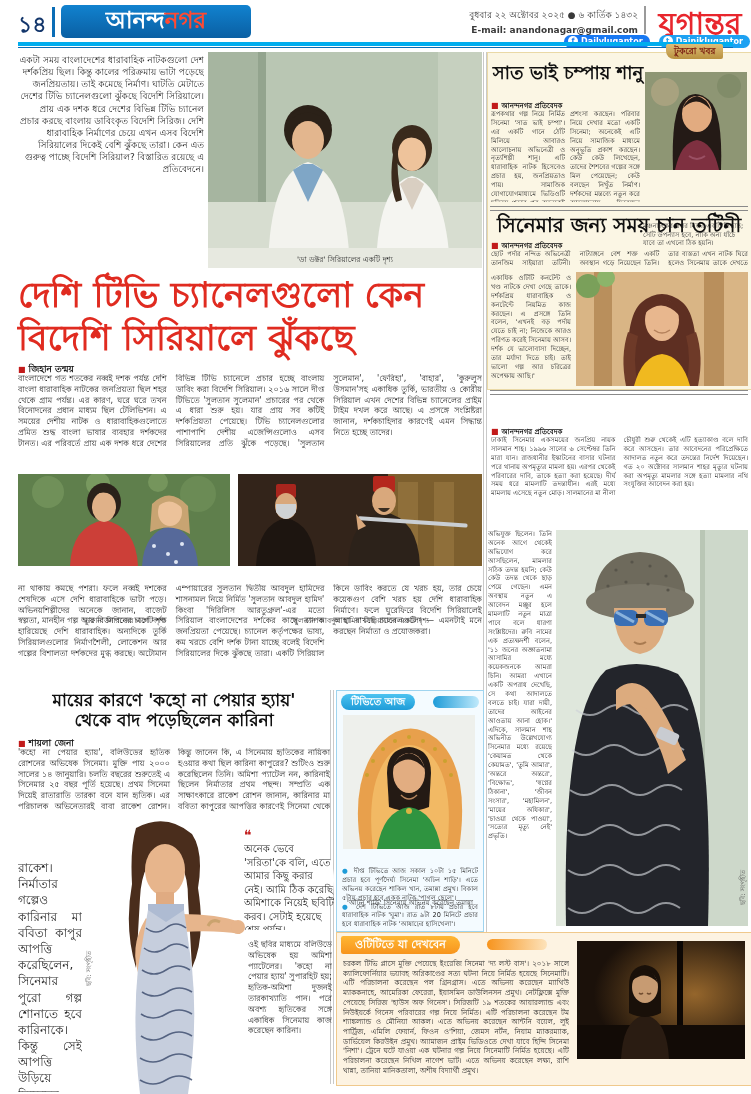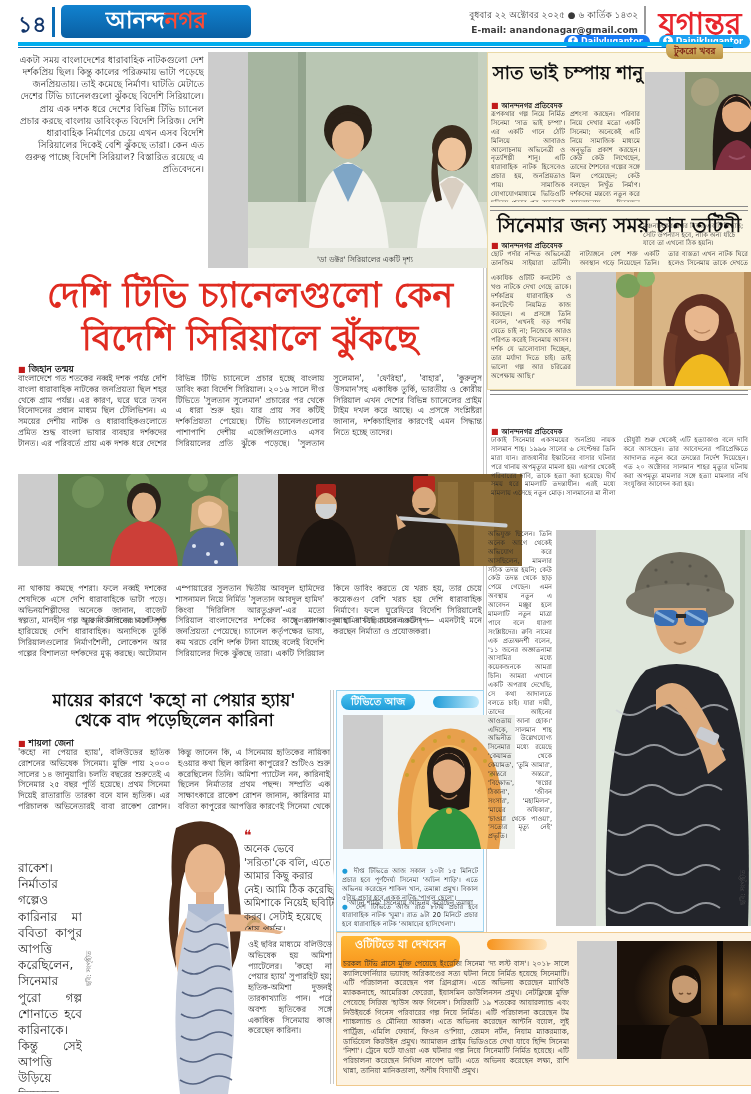--- a/index.html
+++ b/index.html
@@ -5,23 +5,23 @@
   html,body{margin:0;padding:0;background:#e9e9e9;}
   .page{position:relative;width:751px;height:1094px;background:#ffffff;margin:0 auto;
         font-family:"DejaVu Sans","Liberation Sans",sans-serif;color:#222;overflow:hidden;}
   .abs{position:absolute;}
   .jtext{text-align:justify;line-height:1.35;color:#2a2a2a;overflow:hidden;}
   .cols2{column-count:2;column-gap:8px;}
   .cols3{column-count:3;column-gap:9px;}
   .caption{font-size:7.5px;color:#333;line-height:1.3;margin-top:48px;}
   .byline{font-weight:bold;font-size:9px;color:#111;}
   .byline .bullet{color:#c21b1b;margin-right:3px;font-size:8px;}
-  .headline-red{color:#e02b20;font-weight:bold;text-align:center;line-height:1.22;}
+  .headline-red{color:#e02b20;font-weight:bold;text-align:left;line-height:1.22;}
   .headline-black{color:#101010;font-weight:bold;text-align:center;line-height:1.2;}
-  .photo{overflow:hidden;background:#ccc;padding-left:40px;}
+  .photo{overflow:hidden;background:#ccc;}
   .photo svg{display:block;}
   .vrule{border-left:1px solid #c9c9c9;border-right:1px solid #c9c9c9;width:2px;}
   .divider-double{border-top:1px solid #8a8a8a;border-bottom:1px solid #8a8a8a;height:3px;}
   .badge{display:inline-flex;align-items:center;gap:3px;border-radius:8px;color:#fff;
          font-size:8px;font-weight:bold;padding:1px 7px 2px 4px;margin-left:4px;}
   .badge .bicon{display:inline-flex;align-items:center;justify-content:center;width:10px;height:10px;
          border-radius:50%;background:#fff;font-size:7px;font-weight:bold;}
   .vcap{font-size:6.5px;color:#555;transform:rotate(-90deg);transform-origin:left top;white-space:nowrap;}
   .quoteblob{border-radius:50%;background:#fff;}
 </style>
@@ -239,21 +239,21 @@
     <div class="caption abs" style="left:4px;top:160px;width:138px;text-align:center;font-size:6.8px;">'অঢিন শাড়ি' সিনেমায় অভিনয় করেছেন তমান্না</div>
 
     <div class="abs" style="left:5px;top:176px;width:136px;height:60px;overflow:hidden;">
       <div class="jtext" style="font-size:6.6px;"><span style="color:#1f9cd8;">●</span> <span>দীপ্ত টিভিতে আজ সকাল ১০টা ১৫ মিনিটে প্রচার হবে পূর্ণদৈর্ঘ্য সিনেমা 'অঢিন শাড়ি'। এতে অভিনয় করেছেন শাকিল খান, তমান্না প্রমুখ। বিকাল ৫টায় প্রচার হবে একক নাটক 'পাগল ছেলে'।</span></div>
       <div class="jtext" style="font-size:6.6px;"><span style="color:#1f9cd8;">●</span> <span>দেশ টিভিতে আজ রাত ৮টায় প্রচার হবে ধারাবাহিক নাটক 'ঘুমা'। রাত ৯টা 20 মিনিটে প্রচার হবে ধারাবাহিক নাটক 'আষাঢ়ের হাসিখেলা'।</span></div>
 
     </div>
   </div>
 
   <div class="abs" style="left:336px;top:932px;width:414px;height:152px;background:#fdf3e2;border:1px solid #f0c98c;">
-    <div class="abs" style="left:4px;top:3px;height:32px;padding:0 14px;background:linear-gradient(#ffb733,#f7941d);
+    <div class="abs" style="left:4px;top:3px;height:18px;padding:0 14px;background:linear-gradient(#ffb733,#f7941d);
          border-radius:3px 12px 12px 3px;color:#fff;font-size:11px;font-weight:bold;line-height:17px;">ওটিটিতে যা দেখবেন</div>
     <div class="abs" style="left:150px;top:6px;width:60px;height:11px;background:linear-gradient(90deg,#f7941d,#fde3bb);border-radius:6px;"></div>
 
     <div class="abs jtext" style="left:6px;top:26px;width:226px;height:120px;font-size:7.2px;">চরকল টিভি প্লাসে মুক্তি পেয়েছে ইংরেজি সিনেমা 'দ্য লস্ট বাস'। ২০১৮ সালে ক্যালিফোর্নিয়ার ভয়াবহ অগ্নিকাণ্ডের সত্য ঘটনা নিয়ে নির্মিত হয়েছে সিনেমাটি। এটি পরিচালনা করেছেন পল গ্রিনগ্রাস। এতে অভিনয় করেছেন ম্যাথিউ ম্যাককনাহে, আমেরিকা ফেরেরা, ইয়াসমিন ডাউলিনসন প্রমুখ। নেটফ্লিক্সে মুক্তি পেয়েছে সিরিজ 'হাউস অফ গিনেস'। সিরিজটি ১৯ শতকের আয়ারল্যান্ড এবং নিউইয়র্কে গিনেস পরিবারের গল্প নিয়ে নির্মিত। এটি পরিচালনা করেছেন টম শ্যাঙ্কল্যান্ড ও মৌনিয়া আকল। এতে অভিনয় করেছেন আন্টনি বয়েল, লুই পার্ট্রিজ, এমিলি ফেয়ার্ন, ফিওন ও'শিয়া, জেমস নর্টন, নিয়াম ম্যাকরম্যাক, ডার্ভিয়েল কিরউইন প্রমুখ। অ্যামাজন প্রাইম ভিডিওতে দেখা যাবে হিন্দি সিনেমা 'নিশা'। ট্রেনে ঘটে যাওয়া এক ঘটনার গল্প নিয়ে সিনেমাটি নির্মিত হয়েছে। এটি পরিচালনা করেছেন নিখিল নাগেশ ভাট। এতে অভিনয় করেছেন লক্ষ্য, রাশি খান্না, তানিয়া মানিকতালা, অশীষ বিদ্যার্থী প্রমুখ।</div>
 
     <div class="abs photo" style="left:240px;top:8px;width:168px;height:118px;">
       <svg width="168" height="118" viewBox="0 0 168 118">
         <rect width="168" height="118" fill="#1b110a"></rect>
         <radialGradient id="glow" cx="70%" cy="45%" r="60%">
           <stop offset="0%" stop-color="#c98a3a"></stop>

